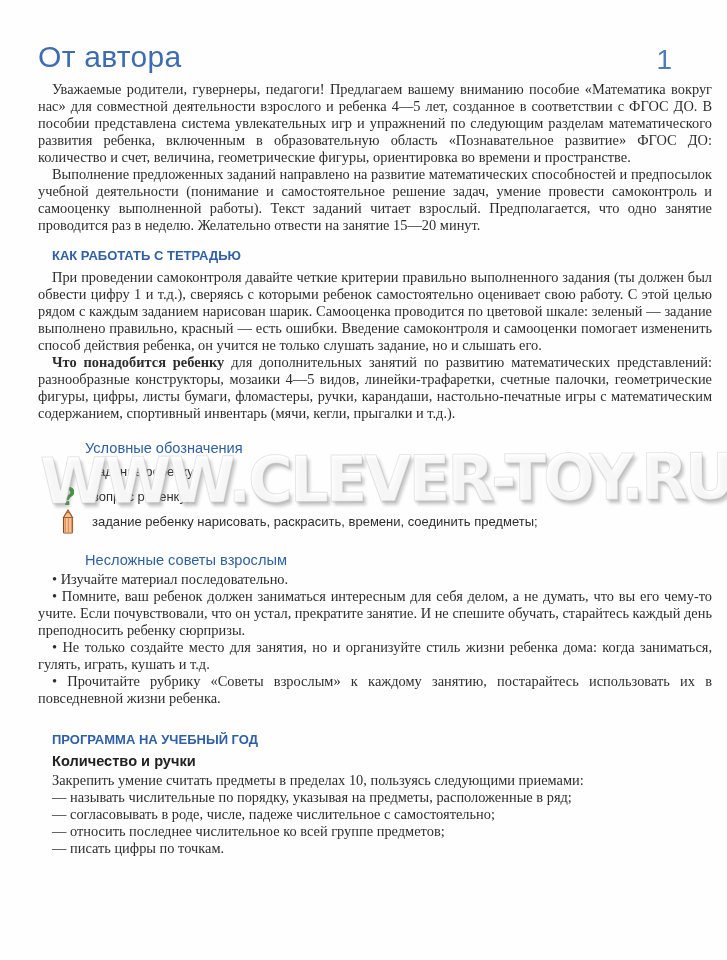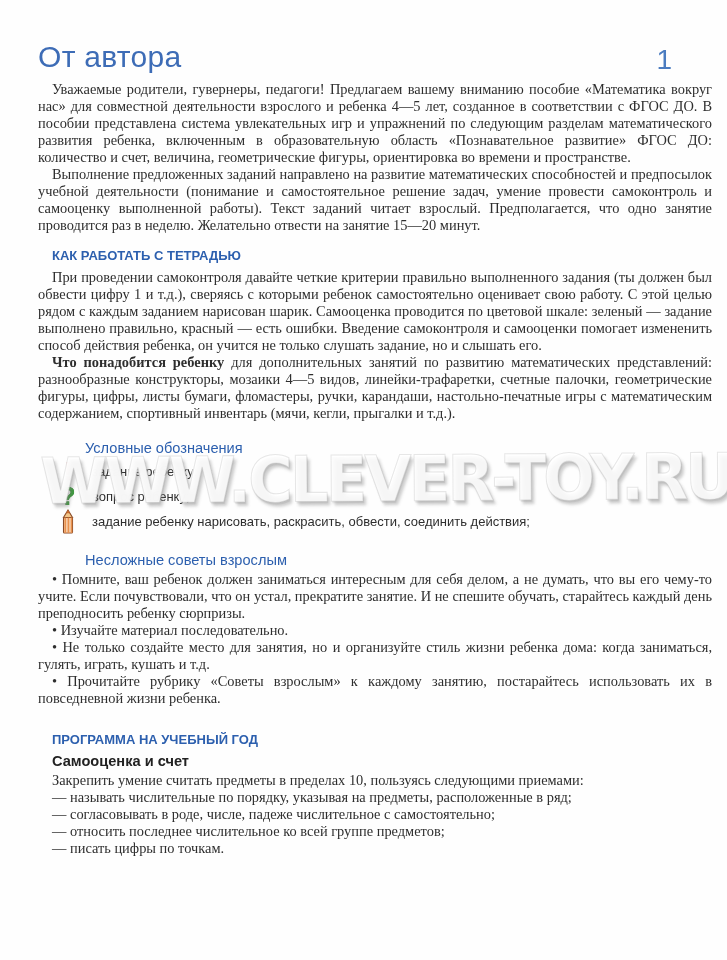--- a/index.html
+++ b/index.html
@@ -133,32 +133,32 @@
       <span class="legend-icon">
         <svg width="18" height="26" viewBox="0 0 18 26">
           <path d="M9 1 L13.5 8.5 L4.5 8.5 Z" fill="#f3c689" stroke="#8a4a26" stroke-width="1.1"></path>
           <path d="M9 1 L10.9 4.3 L7.1 4.3 Z" fill="#c96a2e" stroke="none"></path>
           <rect x="4.5" y="8.5" width="9" height="15.5" rx="1" fill="#fff2e2" stroke="#8a4a26" stroke-width="1.1"></rect>
           <rect x="5.3" y="8.6" width="2.1" height="15.3" fill="#e8914e"></rect>
           <rect x="8.4" y="8.6" width="2.1" height="15.3" fill="#e8914e"></rect>
           <rect x="11.5" y="8.6" width="1.8" height="15.3" fill="#e8914e"></rect>
         </svg>
       </span>
-      <span class="legend-text">задание ребенку нарисовать, раскрасить, обвести, соединить действия;</span>
+      <span class="legend-text">задание ребенку нарисовать, раскрасить, времени, соединить предметы;</span>
     </div>
 
 
     <h3 class="blue">Несложные советы взрослым</h3>
+    <p class="body ind noj">• Изучайте материал последовательно.</p>
     <p class="body ind">• Помните, ваш ребенок должен заниматься интересным для себя делом, а не думать, что вы его чему-то учите. Если почувствовали, что он устал, прекратите занятие. И не спешите обучать, старайтесь каждый день преподносить ребенку сюрпризы.</p>
-    <p class="body ind noj">• Изучайте материал последовательно.</p>
     <p class="body ind">• Не только создайте место для занятия, но и организуйте стиль жизни ребенка дома: когда заниматься, гулять, играть, кушать и т.д.</p>
     <p class="body ind">• Прочитайте рубрику «Советы взрослым» к каждому занятию, постарайтесь использовать их в повседневной жизни ребенка.</p>
 
     <h2 class="caps program-gap">ПРОГРАММА НА УЧЕБНЫЙ ГОД</h2>
-    <h4 class="sub">Самооценка и счет</h4>
+    <h4 class="sub">Количество и ручки</h4>
     <p class="body ind noj">Закрепить умение считать предметы в пределах 10, пользуясь следующими приемами:</p>
     <p class="body ind noj">— называть числительные по порядку, указывая на предметы, расположенные в ряд;</p>
     <p class="body ind noj">— согласовывать в роде, числе, падеже числительное с самостоятельно;</p>
     <p class="body ind noj">— относить последнее числительное ко всей группе предметов;</p>
     <p class="body ind noj">— писать цифры по точкам.</p>
 
   </div>
 
   <div class="watermark">WWW.CLEVER-TOY.RU</div>
 

